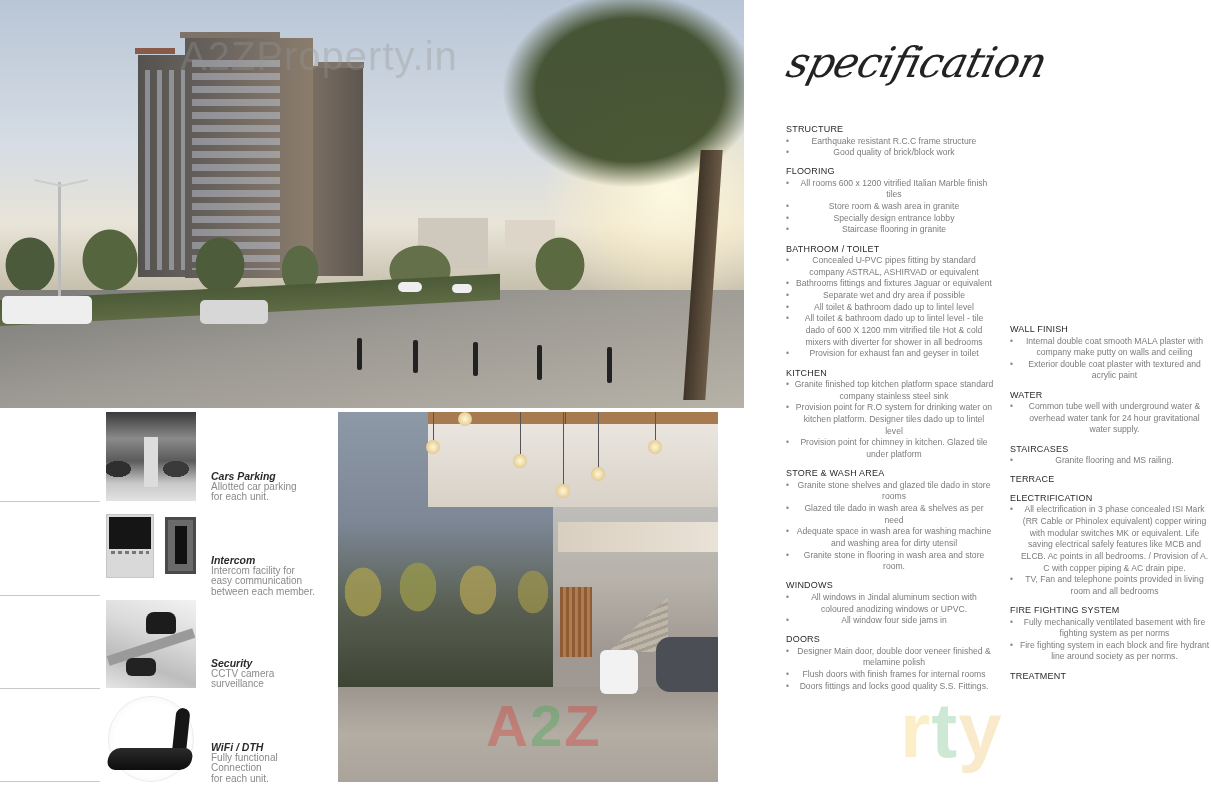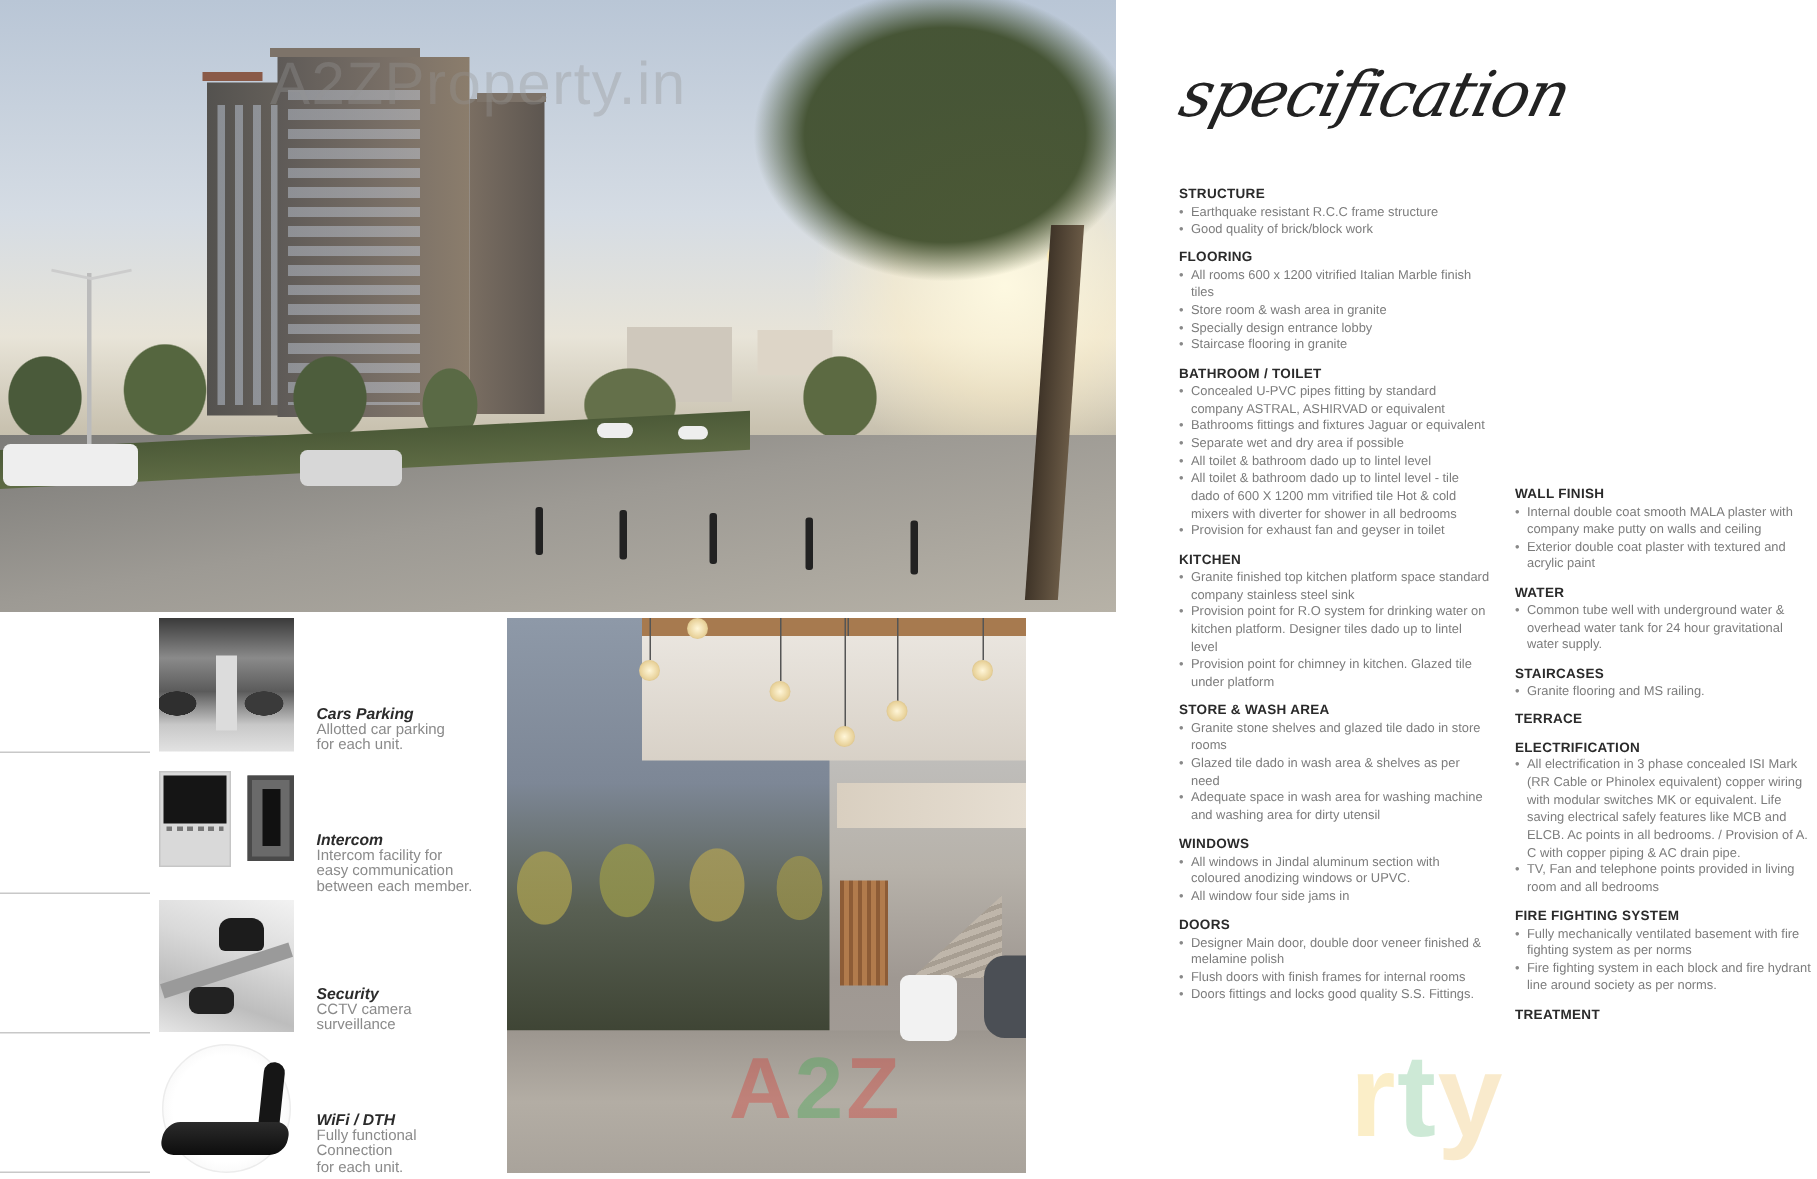--- a/index.html
+++ b/index.html
@@ -71,21 +71,21 @@
   .img-wifi { left: 106px; top: 696px; width: 90px; height: 86px; }
   .img-wifi .halo { position:absolute; left:2px; top:0; width:86px; height:86px; border-radius:50%; background: radial-gradient(circle,#ffffff 60%,#eeeeee 100%); border:1px solid #ececec; }
   .img-wifi .antenna { position:absolute; left:68px; top:12px; width:14px; height:50px; background:#161616; border-radius:7px; transform:rotate(6deg); }
   .img-wifi .base { position:absolute; left:2px; top:52px; width:84px; height:22px; background:linear-gradient(180deg,#2b2b2b,#0d0d0d); border-radius:10px; transform:skewX(-12deg); }
 
   .amenity-text { position: absolute; left: 211px; font-size: 10px; line-height: 10.5px; color: #8a8a8a; }
   .amenity-text .title { font-weight: bold; color: #2b2b2b; font-size: 10.5px; font-style: italic; }
   .amenity-text .desc { display: block; }
 
   
-  .lobby { position: absolute; left: 338px; top: 412px; width: 346px; height: 370px; overflow: hidden;
+  .lobby { position: absolute; left: 338px; top: 412px; width: 380px; height: 370px; overflow: hidden;
     background: linear-gradient(180deg, #c9ccd0 0%, #b7b2aa 45%, #9f9892 65%, #a6a19b 100%); }
   .lobby .glasswall { position:absolute; left:0; top:0; width:215px; height:275px;
     background: linear-gradient(180deg,#8e99a8 0%,#7d8796 40%,#596053 70%,#3f4535 100%); }
   .lobby .trees { position:absolute; left:0; top:120px; width:215px; height:110px;
     background:
       radial-gradient(ellipse 30px 40px at 25px 60px, rgba(170,160,80,0.75) 60%, transparent 62%),
       radial-gradient(ellipse 30px 40px at 80px 55px, rgba(150,150,75,0.8) 60%, transparent 62%),
       radial-gradient(ellipse 30px 40px at 140px 58px, rgba(175,160,85,0.75) 60%, transparent 62%),
       radial-gradient(ellipse 25px 35px at 195px 60px, rgba(160,150,75,0.7) 60%, transparent 62%); }
   .lobby .ceiling { position:absolute; left:90px; top:0; width:316px; height:95px;
@@ -108,22 +108,22 @@
   .watermark-lobby span:nth-child(2){ color:#3aa94b; }
   .watermark-lobby span:nth-child(3){ color:#d8332c; }
 
   
   .spec-title { position:absolute; left:788px; top:38px; font-family:"DejaVu Serif", serif; font-style:italic;
     font-size:42px; color:#222; letter-spacing:-1px; transform: skewX(-14deg); }
   .spec-col { position:absolute; width:205px; }
   .spec-col.left { left:786px; top:124px; width:208px; }
   .spec-col.right { left:1010px; top:324px; width:201px; }
   .section { margin-bottom: 7.5px; }
-  .section h3 { font-size: 9px; font-weight: bold; color: #2a2a2a; letter-spacing: .2px; line-height: 11px; margin-bottom: 0.5px; }
-  .section ul { list-style: none; }
+  .section h3 { font-size: 9px; font-weight: normal; color: #2a2a2a; letter-spacing: .2px; line-height: 11px; margin-bottom: 0.5px; }
+  .section ul { list-style: none; text-align: center; }
   .section li { position: relative; padding-left: 8px; font-size: 8.6px; line-height: 11.65px; color: #7c7c7c; }
   .section li::before { content: "\2022"; position: absolute; left: 0; top: 0; color: #888; }
 
   .watermark-doc { position:absolute; left:900px; top:685px; font-size:78px; font-weight:bold; opacity:.22; letter-spacing:1px; pointer-events:none; }
   .watermark-doc span:nth-child(1){ color:#f1b70c; }
   .watermark-doc span:nth-child(2){ color:#22a04a; }
   .watermark-doc span:nth-child(3){ color:#e6a41c; }
   .watermark-doc span:nth-child(4){ color:#29a0c8; }
 </style>
 </head>
@@ -281,20 +281,21 @@
       <li>Provision point for R.O system for drinking water on kitchen platform. Designer tiles dado up to lintel level</li>
       <li>Provision point for chimney in kitchen. Glazed tile under platform</li>
     </ul>
   </div>
   <div class="section">
     <h3>STORE &amp; WASH AREA</h3>
     <ul>
       <li>Granite stone shelves and glazed tile dado in store rooms</li>
       <li>Glazed tile dado in wash area &amp; shelves as per need</li>
       <li>Adequate space in wash area for washing machine and washing area for dirty utensil</li>
+      <li>Granite stone in flooring in wash area and store room.</li>
     </ul>
   </div>
   <div class="section">
     <h3>WINDOWS</h3>
     <ul>
       <li>All windows in Jindal aluminum section with coloured anodizing windows or UPVC.</li>
       <li>All window four side jams in</li>
     </ul>
   </div>
   <div class="section">

